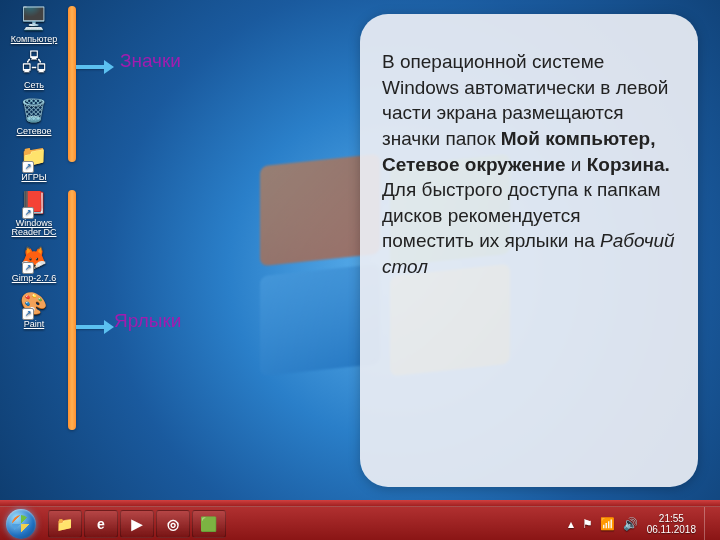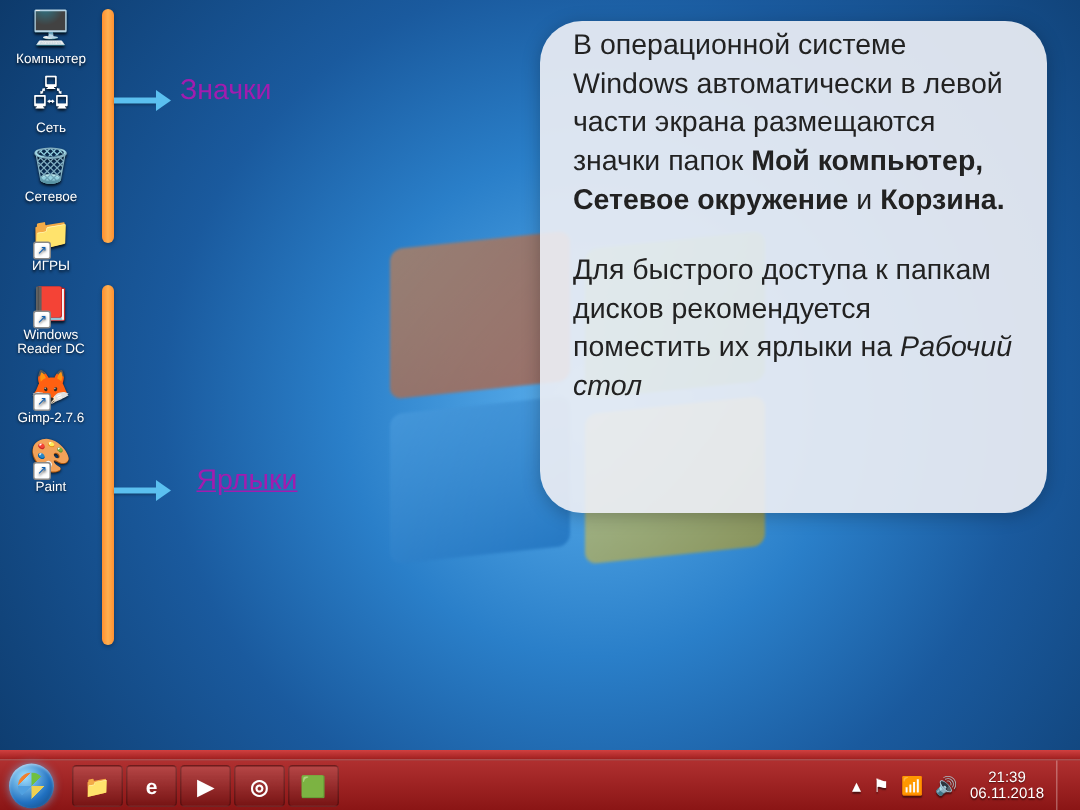--- a/index.html
+++ b/index.html
@@ -36,21 +36,21 @@
     color: #fff; font-size: 9px; text-align: center;
     text-shadow: 0 1px 2px rgba(0,0,0,.8);
     cursor: pointer;
   }
   .dicon .gl {
     width: 34px; height: 30px;
     display: flex; align-items: center; justify-content: center;
     font-size: 22px;
     border-radius: 4px;
   }
-  .dicon .lbl { margin-top: 1px; line-height: 1; max-width: 56px; word-wrap: break-word; }
+  .dicon .lbl { margin-top: 1px; line-height: 1; max-width: 56px; word-wrap: break-word; text-decoration: underline; }
   .shortcut::after {
     content: "↗"; position: absolute; font-size: 8px;
     background: #fff; color: #1060b0;
     border: 1px solid #888; border-radius: 2px;
     width: 10px; height: 10px; line-height: 9px;
     margin-left: -12px; margin-top: 20px;
   }
 
   
   .bracket {
@@ -79,29 +79,29 @@
   }
   .arrow-label {
     position: absolute;
     font-size: 19px; color: #a21caf;
   }
 
   
   .callout {
     position: absolute;
     left: 360px; top: 14px;
-    width: 338px; height: 328px;
+    width: 338px; height: 473px;
     background: rgba(235,238,244,.92);
     border-radius: 28px;
-    padding: 4px 22px;
+    padding: 35px 22px;
     font-size: 19px; line-height: 1.35;
     color: #222;
     box-shadow: 0 2px 12px rgba(0,0,0,.25);
   }
-  .callout p + p { margin-top: 22px; }
+  .callout p + p { }
   .callout b { font-weight: 600; }
   .callout i { font-style: italic; }
 
   
   .taskbar {
     position: absolute;
     left: 0; bottom: 0; width: 720px; height: 34px;
     background: linear-gradient(180deg,#b03030 0%,#8a1515 100%);
     border-top: 1px solid rgba(255,255,255,.25);
     display: flex; align-items: center;
@@ -198,21 +198,21 @@
 <div class="arrow" style="left:76px; top:60px;">
   <div class="shaft"></div>
     <div class="head"></div>
 </div>
 <div class="arrow-label" style="left:120px; top:50px;">Значки</div>
 
 <div class="arrow" style="left:76px; top:320px;">
   <div class="shaft"></div>
     <div class="head"></div>
 </div>
-<div class="arrow-label" style="left:131px; top:310px;text-decoration:underline;">Ярлыки</div>
+<div class="arrow-label" style="left:114px; top:310px;">Ярлыки</div>
 
 <div class="callout">
   <p>
     <span>В операционной системе Windows автоматически в левой части экрана размещаются значки папок </span><b>Мой компьютер, Сетевое окружение</b><span> и </span><b>Корзина.</b>
   </p>
   <p>
     <span>Для быстрого доступа к папкам дисков рекомендуется поместить их ярлыки на </span><i>Рабочий стол</i>
   </p>
 </div>
 
@@ -238,18 +238,18 @@
       <div class="tb-item">
         <span style="color: rgb(255, 255, 255); font-size: 14px; font-weight: bold;">🟩</span>
       </div>
     </div>
   <div class="tray">
     <span class="ic">▴</span>
     <span class="ic">⚑</span>
     <span class="ic">📶</span>
     <span class="ic">🔊</span>
     <div class="clock">
-      <div>21:39</div>
+      <div>21:55</div>
       <div>06.11.2018</div>
     </div>
     <div class="showdesk"></div>
   </div>
 </div>
 
 </body></html>

